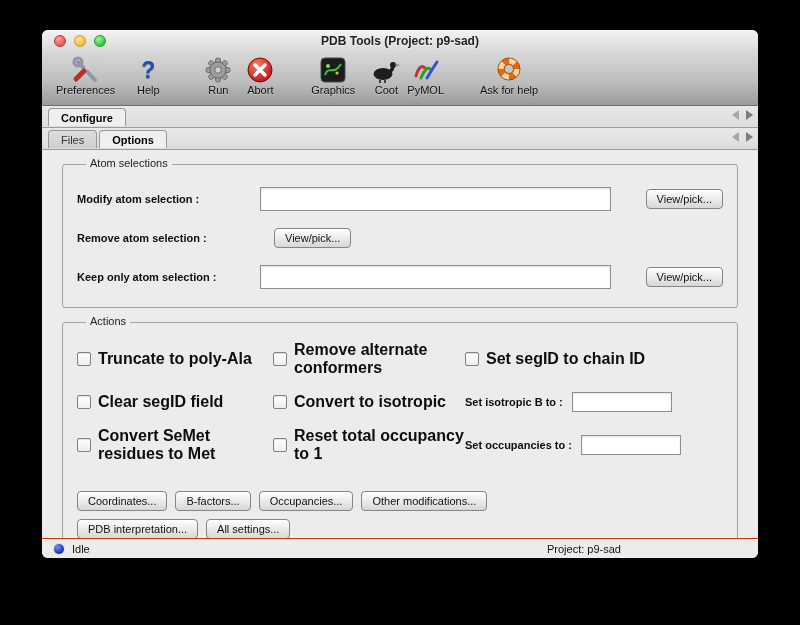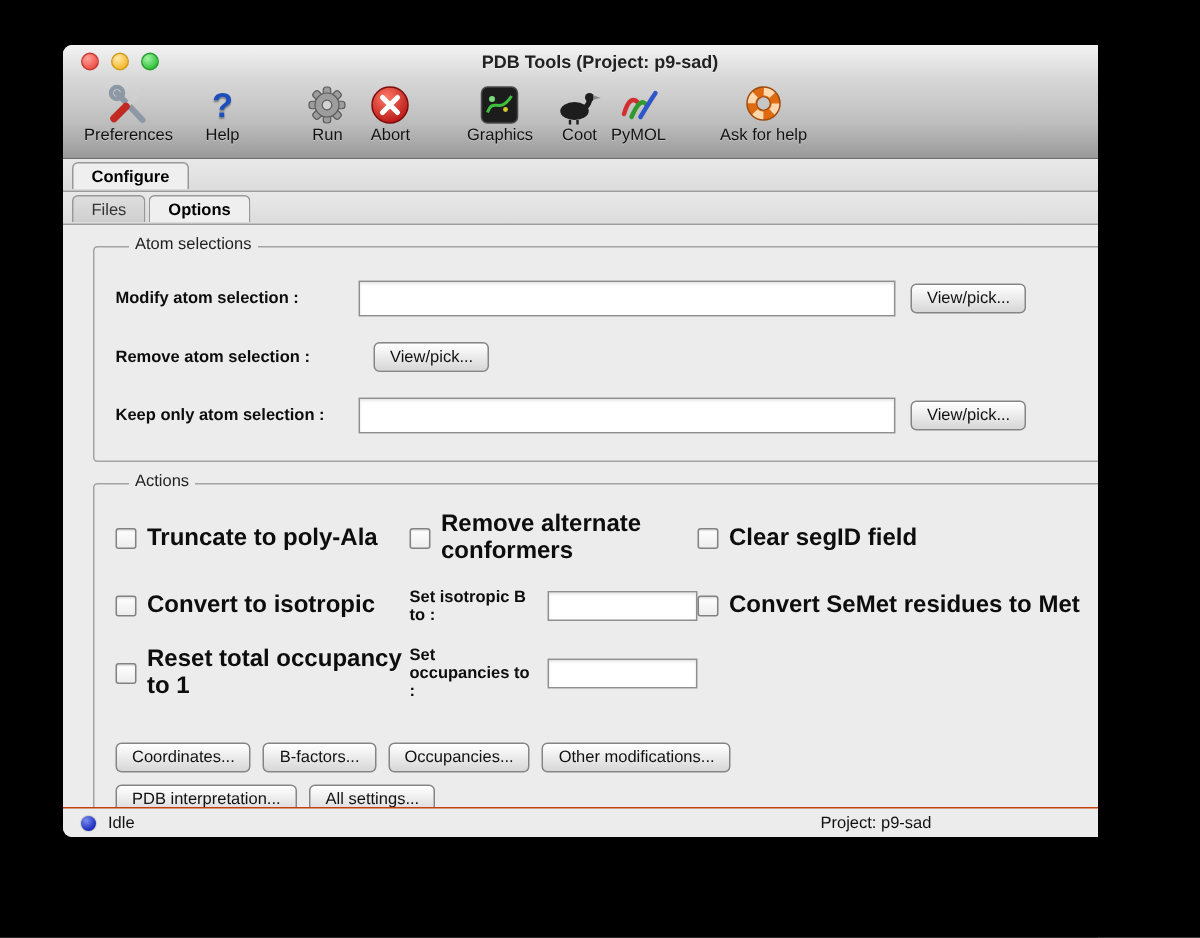--- a/index.html
+++ b/index.html
@@ -1,16 +1,16 @@
 <!DOCTYPE html>
 <html><head>
 <meta charset="utf-8">
 <style>
   html,body{margin:0;padding:0;background:#000;}
-  .stage{position:relative;width:732px;height:625px;background:#000;overflow:hidden;
+  .stage{position:relative;width:800px;height:625px;background:#000;overflow:hidden;
          font-family:"Liberation Sans",sans-serif;cursor:default;}
   .window{position:absolute;left:42px;top:30px;width:716px;height:528px;
           background:#ececec;border-radius:6px;overflow:hidden;
           box-shadow:0 0 0 1px rgba(0,0,0,.6),0 20px 55px 8px rgba(0,0,0,.85),0 3px 12px rgba(0,0,0,.6);}
   
   .header{background:linear-gradient(#f3f3f3 0%,#d9d9d9 28%,#bdbdbd 70%,#9a9a9a 100%);
           border-bottom:1px solid #6e6e6e;}
   .titlebar{position:relative;height:22px;}
   .traffic{position:absolute;left:12px;top:5px;display:flex;gap:8px;}
   .light{width:12px;height:12px;border-radius:50%;box-sizing:border-box;}
@@ -33,21 +33,21 @@
        border-radius:4px 4px 0 0;margin-right:2px;background:linear-gradient(#dedede,#cfcfcf);color:#333;}
   .tab.active{background:#efefef;font-weight:bold;color:#000;}
   .tabarrows{position:absolute;right:5px;top:4px;display:flex;gap:7px;align-items:center;}
   .tabarrows svg{display:block;}
   
   .content{padding:14px 20px 0;}
   .groupbox{position:relative;border:1px solid #a3a3a3;border-radius:3px;background:#ececec;}
   .groupbox .legend{position:absolute;top:-8px;left:23px;background:#ececec;padding:0 4px;
                     font-size:11px;color:#222;}
   .gb-atoms{padding:22px 14px 1px;}
-  .selrow{display:flex;align-items:center;margin-bottom:17px;}
+  .selrow{display:flex;align-items:center;margin-bottom:17px;gap:25px;}
   .selrow .flabel{width:162px;font-size:11px;font-weight:bold;color:#0d0d0d;}
   .textinput{width:348px;height:22px;border:1px solid #8f8f8f;background:#fff;
              font-family:"DejaVu Sans Mono",monospace;font-size:11px;padding:0 4px;
              box-shadow:inset 0 1px 2px rgba(0,0,0,.12);}
   .btn{font-family:"Liberation Sans",sans-serif;font-size:11px;color:#111;padding:3px 10px;
        background:linear-gradient(#ffffff,#d7d7d7);border:1px solid #858585;border-radius:4px;
        box-shadow:inset 0 1px 0 rgba(255,255,255,.8);white-space:nowrap;}
   .selrow .btn{margin-left:10px;}
   .gb-actions{margin-top:14px;padding:18px 14px 13px;}
   .cbgrid{display:grid;grid-template-columns:196px 192px 1fr;row-gap:15px;align-items:center;}
@@ -234,20 +234,24 @@
 
         <div class="cbgrid">
           <div class="cbitem">
             <span class="cbox"></span>
             <span>Truncate to poly-Ala</span>
           </div>
           <div class="cbitem">
             <span class="cbox"></span>
             <span>Remove alternate conformers</span>
           </div>
+          <div class="cbitem">
+            <span class="cbox"></span>
+            <span>Set segID to chain ID</span>
+          </div>
 
           <div class="cbitem">
             <span class="cbox"></span>
             <span>Clear segID field</span>
           </div>
           <div class="cbitem">
             <span class="cbox"></span>
             <span>Convert to isotropic</span>
           </div>
           <div class="fielditem">

